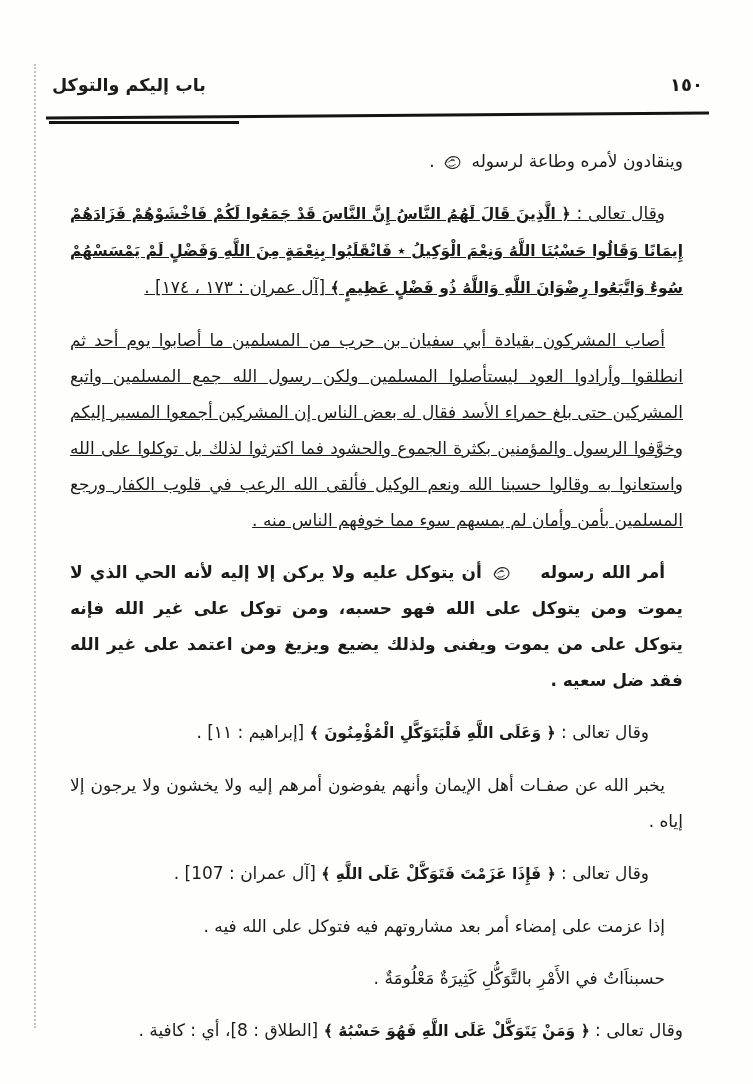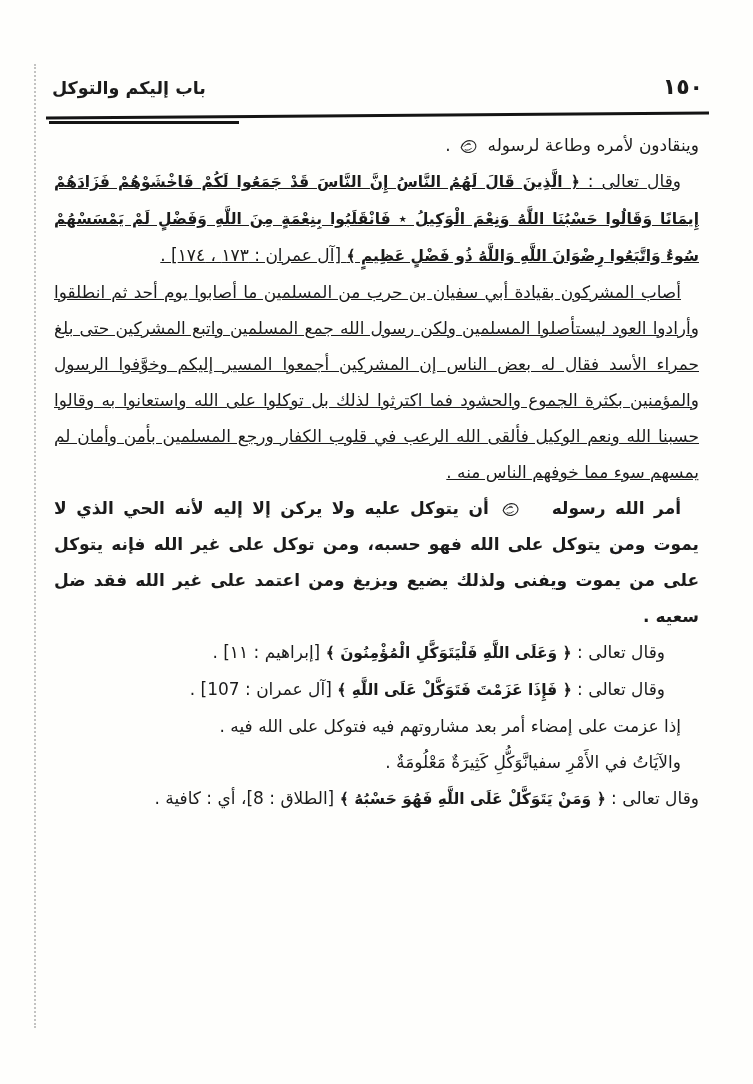--- a/index.html
+++ b/index.html
@@ -14,37 +14,37 @@
   
   .scan-edge {
     position:absolute; left:34px; top:64px; bottom:56px; width:0;
     border-left:2px dotted rgba(70,70,70,.32); pointer-events:none;
   }
 
   .header {
     position:absolute; top:74px; left:52px; right:50px;
     display:flex; justify-content:space-between; align-items:baseline;
   }
-  .page-number { font-weight:bold; font-size:22px; letter-spacing:1px; }
+  .page-number { font-weight:bold; font-size:18px; letter-spacing:1px; }
   .chapter-title { font-weight:bold; font-size:17.5px; }
 
   .rule-long {
     position:absolute; top:114px; left:46px; right:44px; height:3px;
     background:#141414; transform:rotate(-0.45deg);
   }
   .rule-short {
     position:absolute; top:121px; left:49px; width:190px; height:3px;
     background:#141414;
   }
 
   .content {
     position:absolute; top:127px; right:54px; left:54px;
     font-size:17px; line-height:36px; text-align:justify;
   }
-  .content p { margin:0; }
+  .content p { margin:16px; }
 
   .quran { font-weight:bold; font-size:15.5px; }
 
   .ind-1 { text-indent:18px; }
   .ind-2 { text-indent:34px; }
   .mt6 { margin-top:6px; } .mt8 { margin-top:8px;text-decoration:underline; } .mt10 { margin-top:10px; }
   .mt12 { margin-top:12px;font-weight:bold; } .mt14 { margin-top:14px; }
 
   .pbuh { display:inline-block; vertical-align:-4px; margin:0 2px; line-height:0; }
   .pbuh svg { display:inline-block; }
@@ -76,24 +76,25 @@
     <p class="ind-1 mt8">أصاب المشركون بقيادة أبي سفيان بن حرب من المسلمين ما أصابوا يوم أحد ثم انطلقوا وأرادوا العود ليستأصلوا المسلمين ولكن رسول الله جمع المسلمين واتبع المشركين حتى بلغ حمراء الأسد فقال له بعض الناس إن المشركين أجمعوا المسير إليكم وخوَّفوا الرسول والمؤمنين بكثرة الجموع والحشود فما اكترثوا لذلك بل توكلوا على الله واستعانوا به وقالوا حسبنا الله ونعم الوكيل فألقى الله الرعب في قلوب الكفار ورجع المسلمين بأمن وأمان لم يمسهم سوء مما خوفهم الناس منه .</p>
 
 
     <p class="ind-1 mt12"><span>أمر الله رسوله </span><span class="pbuh" aria-label="ﷺ"><svg width="22" height="17" viewBox="0 0 22 17">
             <path d="M3.2 9.5c1.2-5 6.5-8 10.9-6.4 3.6 1.3 5 5.3 2.7 8.4-2.2 3-7.5 4-10.6 1.8-1.9-1.3-2.6-2.7-3-3.8z" fill="none" stroke="#222" stroke-width="1.1"></path>
             <path d="M6 8.6c1.4-2.2 4.6-3.1 6.8-1.9M6.8 11.6c2.3 1.2 5.6.4 6.9-1.7M9 6.2c.8-.9 2.4-1.1 3.3-.4" fill="none" stroke="#222" stroke-width="0.9"></path>
           </svg></span><span> أن يتوكل عليه ولا يركن إلا إليه لأنه الحي الذي لا يموت ومن يتوكل على الله فهو حسبه، ومن توكل على غير الله فإنه يتوكل على من يموت ويفنى ولذلك يضيع ويزيغ ومن اعتمد على غير الله فقد ضل سعيه .</span></p>
 
     <p class="ind-2 mt10"><span>وقال تعالى : </span><span class="quran">﴿ وَعَلَى اللَّهِ فَلْيَتَوَكَّلِ الْمُؤْمِنُونَ ﴾</span><span> [إبراهيم : ١١] .</span></p>
 
+    <p class="ind-1 mt14">يخبر الله عن صفـات أهل الإيمان وأنهم يفوضون أمرهم إليه ولا يخشون ولا يرجون إلا إياه .</p>
 
     <p class="ind-2 mt10"><span>وقال تعالى : </span><span class="quran">﴿ فَإِذَا عَزَمْتَ فَتَوَكَّلْ عَلَى اللَّهِ ﴾</span><span> [آل عمران : 107] .</span></p>
 
     <p class="ind-1 mt6">إذا عزمت على إمضاء أمر بعد مشاروتهم فيه فتوكل على الله فيه .</p>
 
-    <p class="ind-1">والآيَاتُ في الأَمْرِ سفيانَّوَكُّلِ كَثِيرَةٌ مَعْلُومَةٌ .</p>
+    <p class="ind-1">حسبناَاتُ في الأَمْرِ بالتَّوَكُّلِ كَثِيرَةٌ مَعْلُومَةٌ .</p>
 
     <p class="ind-0"><span>وقال تعالى : </span><span class="quran">﴿ وَمَنْ يَتَوَكَّلْ عَلَى اللَّهِ فَهُوَ حَسْبُهُ ﴾</span><span> [الطلاق : 8]، أي : كافية .</span></p>
 
 
   </div>
 </div>
 
 </body></html>

